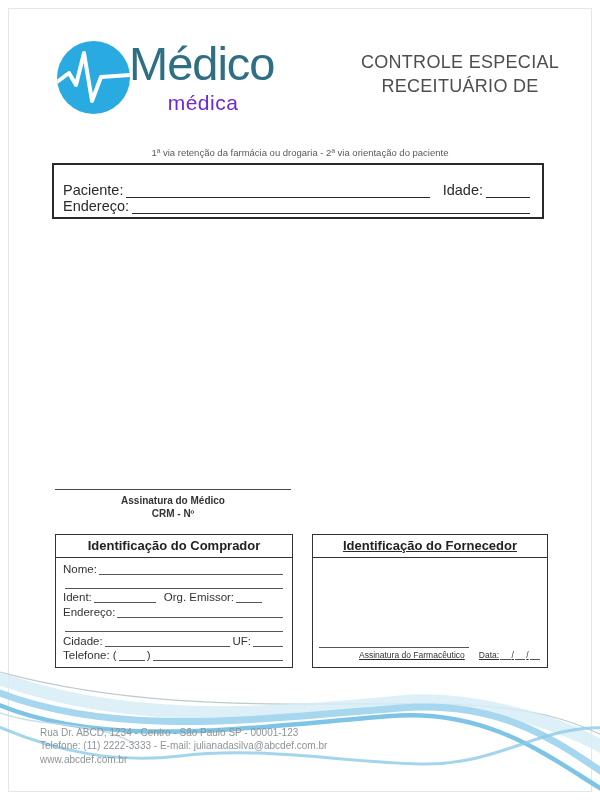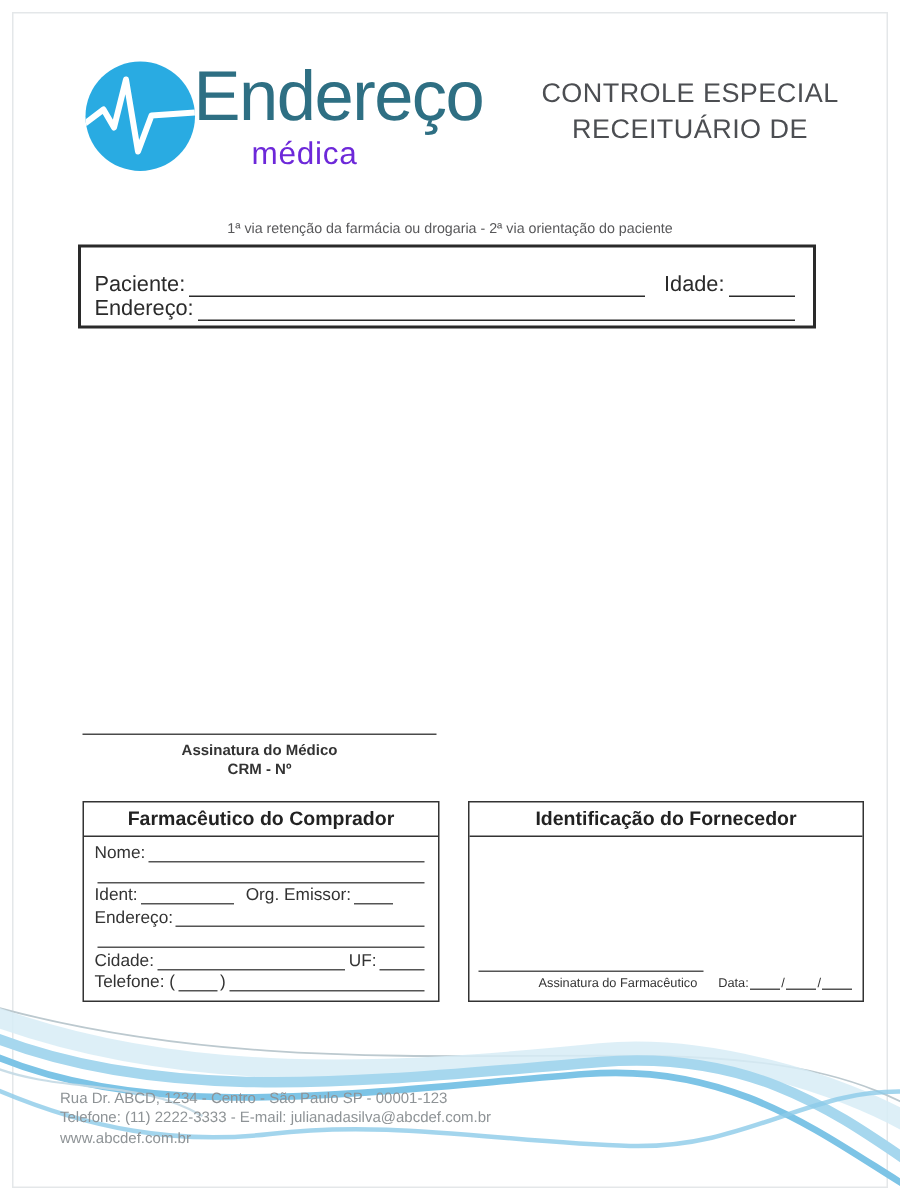--- a/index.html
+++ b/index.html
@@ -57,21 +57,21 @@
   .sig-right{left:312px;width:236px;margin-top:46px;}
   .sig-line{border-top:1.5px solid #4a4a4a;height:0;}
   .sig-label{font-weight:bold;font-size:10px;line-height:1.25;margin-top:5px;color:#333;}
 
   
   .box{
     position:absolute;top:534px;height:134px;border:1.5px solid #333;
     box-sizing:border-box;background:#fff;display:flex;flex-direction:column;z-index:2;
   }
   .box-comprador{left:55px;width:238px;}
-  .box-fornecedor{left:312px;width:264px;}
+  .box-fornecedor{left:312px;width:236px;text-decoration:underline;}
   .box-title{
     font-weight:bold;font-size:13px;text-align:center;color:#222;
     padding:3px 0 4px;border-bottom:1.2px solid #333;
   }
   .box-body{
     flex:1;display:flex;flex-direction:column;justify-content:space-between;
     padding:4px 7px 6px;font-size:11.5px;color:#333;
   }
   .box-body .line{border-bottom:1px solid #555;margin:0 2px;height:1em;}
   .line.w70{flex:0 0 62px;}
@@ -101,21 +101,21 @@
 
 <div class="sheet-border"></div>
 
 <div class="logo-circle">
   <span>
     <svg width="73" height="73" viewBox="0 0 73 73">
       <polyline points="0,41 12,32 19,44 27,12 35,60 44,36 73,34" fill="none" stroke="#ffffff" stroke-width="4" stroke-linecap="round" stroke-linejoin="round"></polyline>
     </svg>
   </span>
 </div>
-<div class="clinic-name">Endereço</div>
+<div class="clinic-name">Médico</div>
 <div class="clinic-sub">médica</div>
 
 <div class="form-title">
   <div>CONTROLE ESPECIAL</div>
   <div>RECEITUÁRIO DE</div>
 </div>
 
 <div class="via-note">1ª via retenção da farmácia ou drogaria - 2ª via orientação do paciente</div>
 
 <div class="patient-box">
@@ -139,21 +139,21 @@
     <div>Assinatura do Médico</div>
     <div>CRM - Nº</div>
   </div>
 </div>
 <div class="sig sig-right">
   <div class="sig-line"></div>
   <div class="sig-label">Data</div>
 </div>
 
 <div class="box box-comprador">
-  <div class="box-title">Farmacêutico do Comprador</div>
+  <div class="box-title">Identificação do Comprador</div>
   <div class="box-body">
     <div class="frow">
       <span class="lbl">Nome:</span>
       <span class="line"></span>
     </div>
     <div class="frow">
       <span class="line"></span>
     </div>
     <div class="frow">
       <span class="lbl">Ident:</span>

